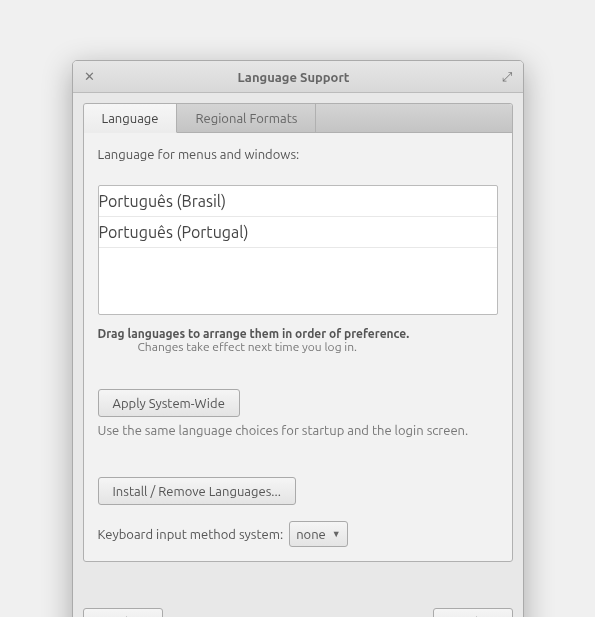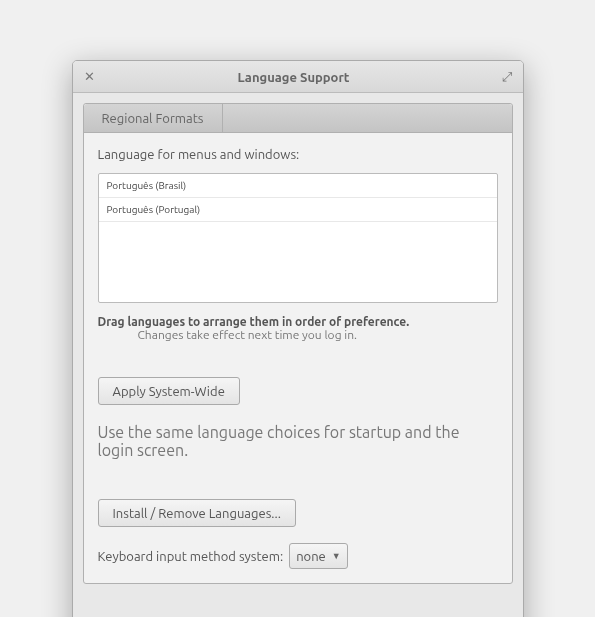--- a/index.html
+++ b/index.html
@@ -92,33 +92,33 @@
       border-bottom: 1px solid #ececec;
       margin-bottom: -1px;
       border-radius: 3px 0 0 0;
     }
     .tab-panel {
       padding: 14px;
     }
     .section-label {
       font-size: 13px;
       color: #555;
-      margin-bottom: 12px;
+      margin-bottom: 24px;
     }
     .lang-list {
       border: 1px solid #bbb;
       background: #fff;
       border-radius: 2px;
       height: 130px;
       overflow: auto;
       margin-bottom: 12px;
     }
     .lang-item {
-      padding: 6px 8px;
-      font-size: 10px;
+      padding: 6px 0;
+      font-size: 16px;
       color: #444;
       border-bottom: 1px solid #e8e8e8;
       cursor: move;
     }
     .bold-text {
       font-weight: bold;
       font-size: 12px;
       color: #555;
     }
     .hint-text {
@@ -132,23 +132,23 @@
       border: 1px solid #aaa;
       border-radius: 3px;
       padding: 6px 14px;
       font-size: 13px;
       color: #555;
       cursor: pointer;
       font-family: inherit;
       margin-top: 24px;
     }
     .below-btn-text {
-      font-size: 16px;
-      color: #777;
-      margin-top: 18px;
+      font-size: 13px;
+      color: #777;
+      margin-top: 6px;
       margin-bottom: 16px;
     }
     .input-row {
       display: flex;
       align-items: center;
       gap: 6px;
       margin-top: 16px;
     }
     .select-wrap {
       background: linear-gradient(to bottom, #f5f5f5, #e4e4e4);
@@ -181,20 +181,23 @@
 <div class="window">
   <div class="titlebar">
     <div class="titlebar-close">✕</div>
     <div class="titlebar-title">Language Support</div>
     <div class="titlebar-max">⤢</div>
   </div>
 
   <div class="content">
     <div class="tabs-container">
       <div class="tabs-header">
+        <div class="tab active">
+          <span>Language</span>
+        </div>
         <div class="tab">
           <span>Regional Formats</span>
         </div>
       </div>
 
       <div class="tab-panel">
         <div class="section-label">Language for menus and windows:</div>
 
         <div class="lang-list">
           <div class="lang-item">

